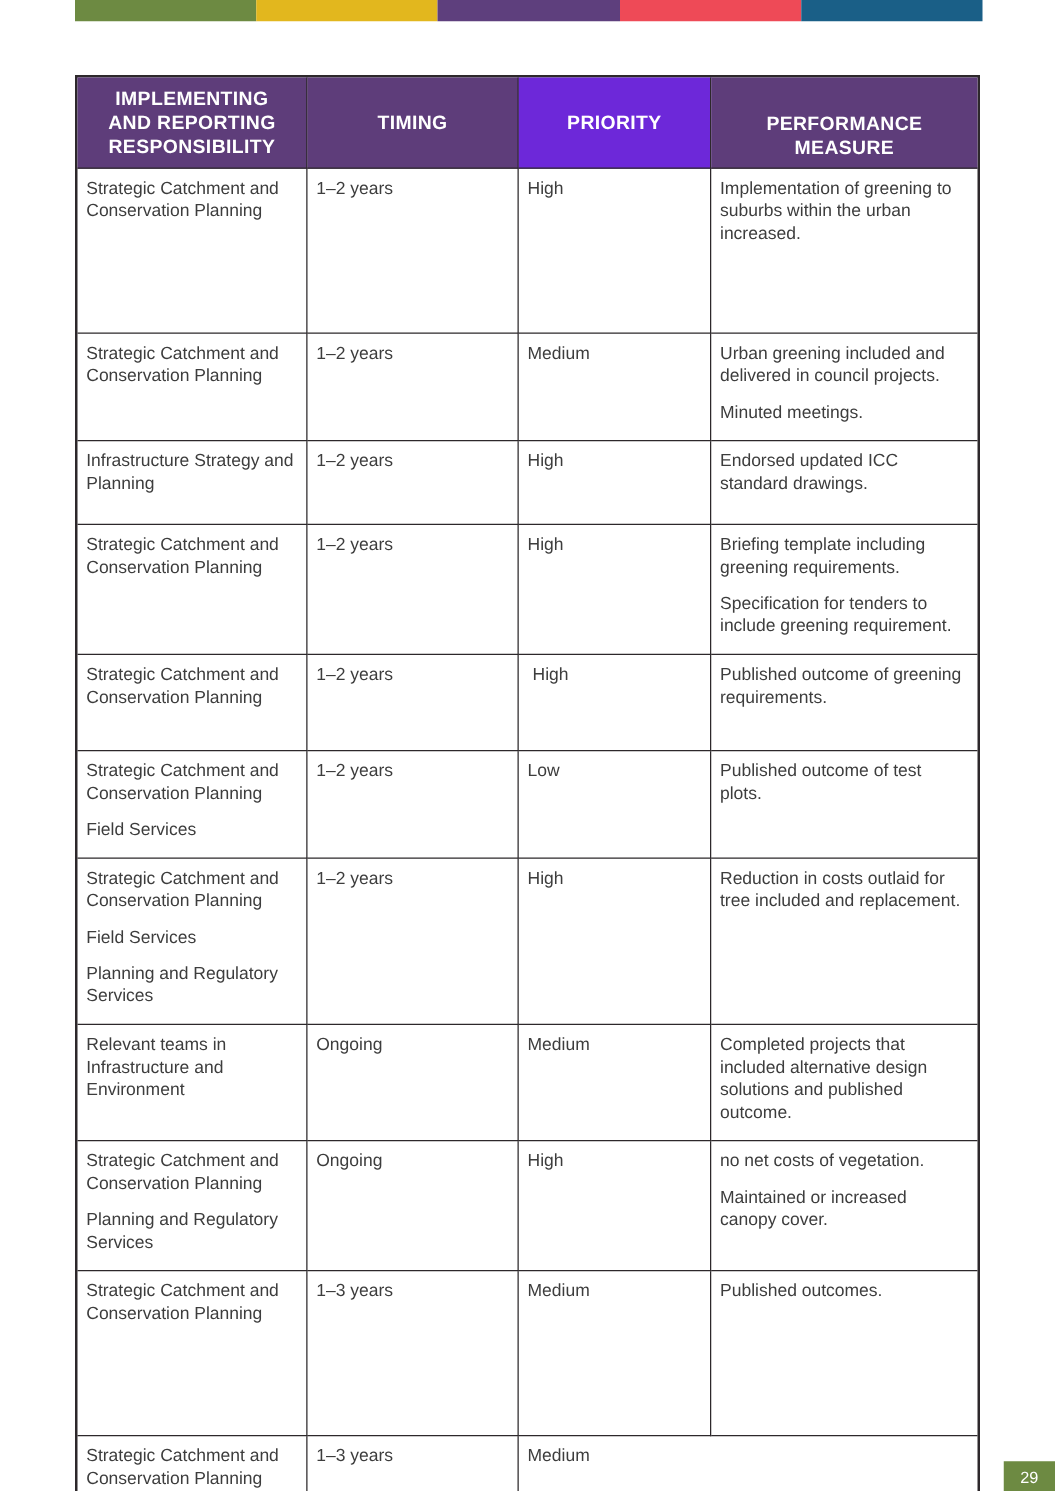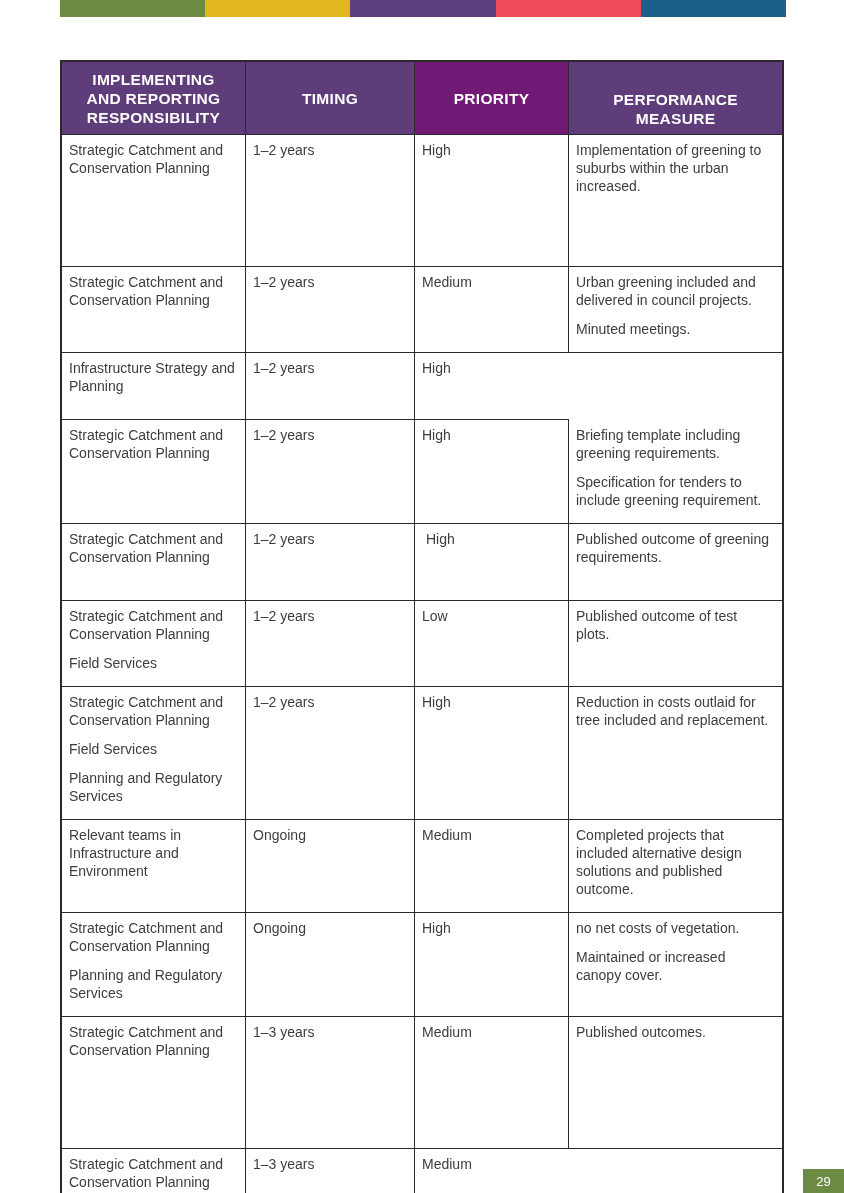--- a/index.html
+++ b/index.html
@@ -99,21 +99,21 @@
 
     <div class="t-row t-head">
       <div class="cell col-resp" style="background-color: rgb(94, 61, 122);">
         <span class="hline">IMPLEMENTING</span>
         <span class="hline">AND REPORTING</span>
         <span class="hline">RESPONSIBILITY</span>
       </div>
       <div class="cell col-timing" style="background-color: rgb(94, 61, 122);">
         <span class="hline">TIMING</span>
       </div>
-      <div class="cell col-priority" style="background-color: #701a75;">
+      <div class="cell col-priority" style="background-color: #6d28d9;">
         <span class="hline">PRIORITY</span>
       </div>
       <div class="cell col-measure" style="background-color: rgb(94, 61, 122);">
         <span class="hline">PERFORMANCE</span>
         <span class="hline">MEASURE</span>
       </div>
     </div>
 
     <div class="t-row" style="min-height:132px">
       <div class="cell col-resp">
@@ -149,20 +149,23 @@
     <div class="t-row" style="min-height:67px">
       <div class="cell col-resp">
           <p>Infrastructure Strategy and Planning</p>
         </div>
       <div class="cell col-timing">
           <p>1–2 years</p>
         </div>
       <div class="cell col-priority">
           <p>High</p>
         </div>
+      <div class="cell col-measure">
+          <p>Endorsed updated ICC standard drawings.</p>
+        </div>
     </div>
 
     <div class="t-row" style="min-height:95px">
       <div class="cell col-resp">
           <p>Strategic Catchment and Conservation Planning</p>
         </div>
       <div class="cell col-timing">
           <p>1–2 years</p>
         </div>
       <div class="cell col-priority">

